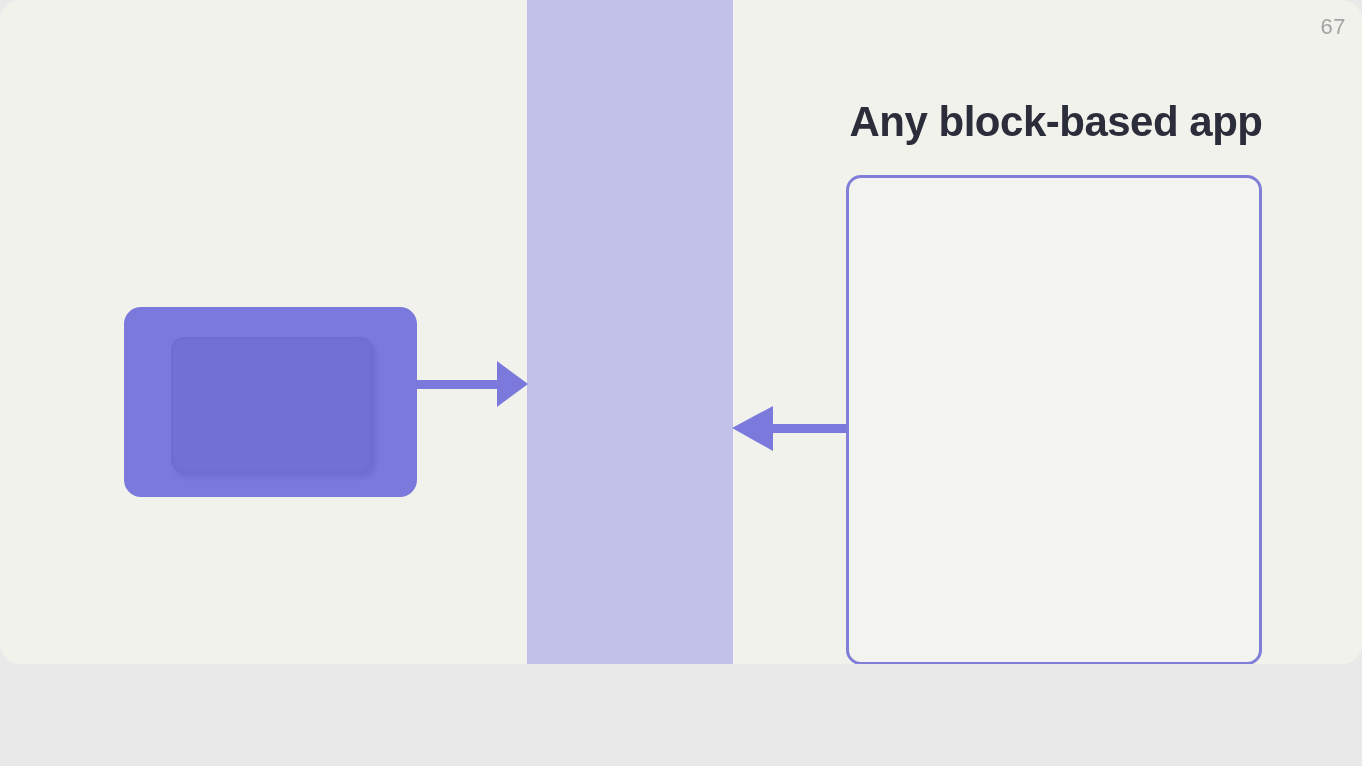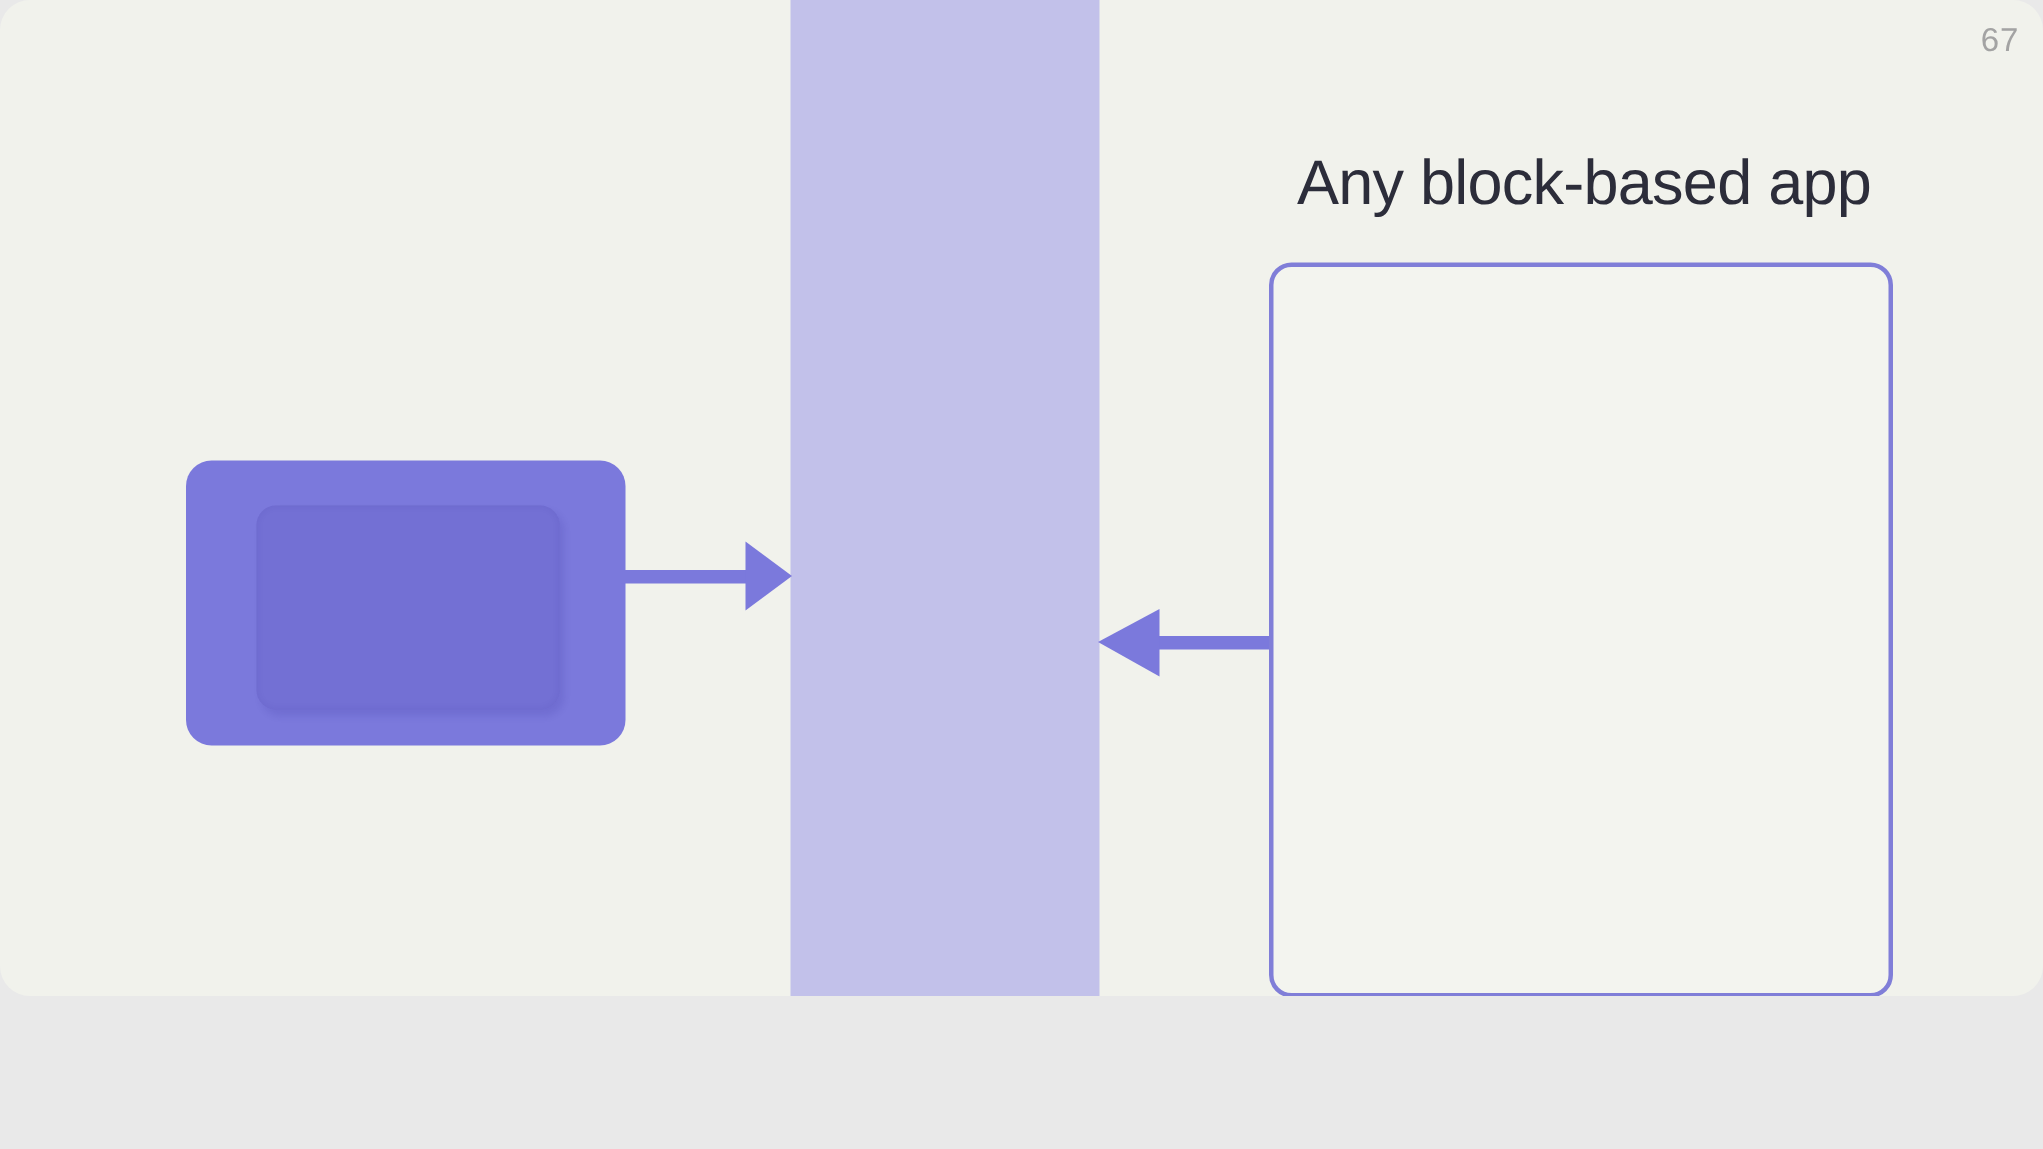--- a/index.html
+++ b/index.html
@@ -43,20 +43,21 @@
   }
   .label-left {
     left: 124px;
     top: 236px;
     width: 293px;
   }
   .label-right {
     left: 836px;
     top: 98px;
     width: 440px;
+    font-weight: bold;
   }
   .block {
     position: absolute;
     left: 124px;
     top: 307px;
     width: 293px;
     height: 190px;
     background: var(--block, #7b79dc);
     border-radius: 17px;
   }

